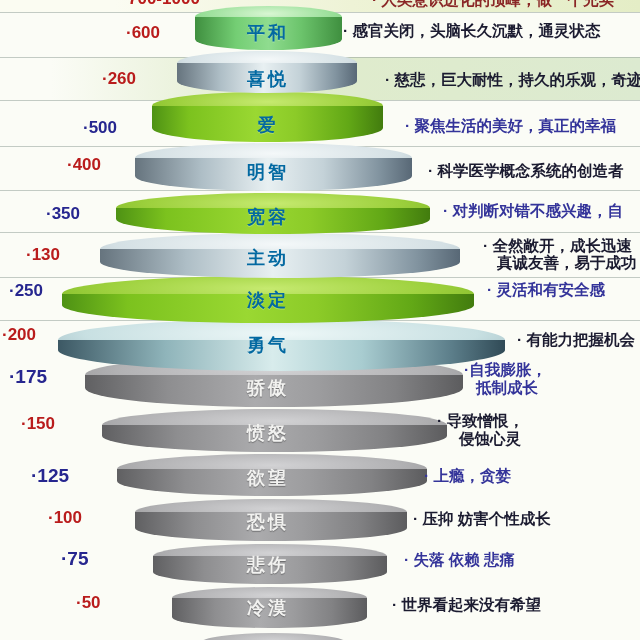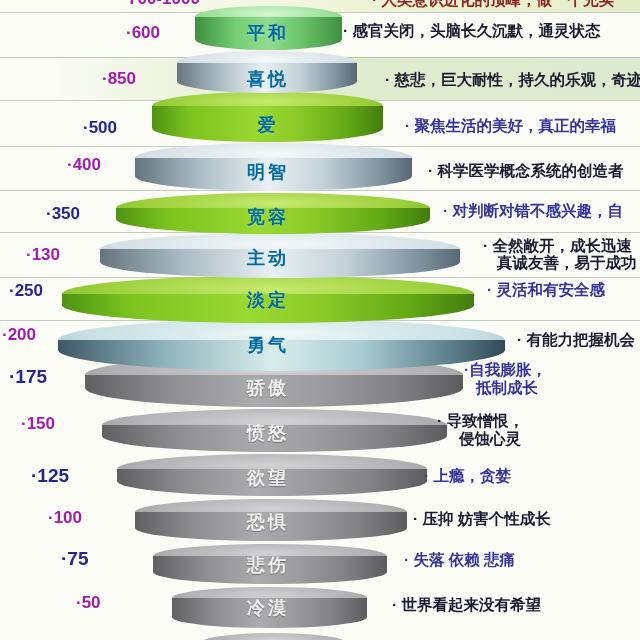--- a/index.html
+++ b/index.html
@@ -22,21 +22,21 @@
   
   .disc-silver .side{background:linear-gradient(90deg,#66747e 0%,#aebec6 24%,#e8f0f2 48%,#c4d2d8 68%,#8294a0 88%,#586876 100%);}
   .disc-silver .top{background:radial-gradient(ellipse at 50% 35%,#f4f8f9 0%,#d4e0e4 65%,#a4b6be 100%);}
   
   .disc-cyan .side{background:linear-gradient(90deg,#3c5864 0%,#8fb4ba 24%,#d8ecec 48%,#a8ccd0 68%,#5c7e8a 88%,#304a56 100%);}
   .disc-cyan .top{background:radial-gradient(ellipse at 50% 35%,#eef8f8 0%,#c8e0e2 62%,#8cacb4 100%);}
   
   .disc-gray .side{background:linear-gradient(90deg,#606062 0%,#8e8e90 22%,#ababad 45%,#9c9c9e 62%,#828284 82%,#5c5c5e 100%);}
   .disc-gray .top{background:radial-gradient(ellipse at 50% 38%,#d2d2d4 0%,#b2b2b4 58%,#8c8c8e 100%);}
   .num{position:absolute; font-weight:bold; font-size:17px; line-height:1; white-space:nowrap; z-index:40;}
-  .num.dark{color:#a21caf;}
+  .num.dark{color:#b91c1c;}
   .num.navy{color:#26268f;}
   .num.big{font-size:19px;}
   .disc-label{position:absolute; transform:translateX(-50%); font-weight:bold; font-size:18px;
     letter-spacing:3px; line-height:1; white-space:nowrap; z-index:30;}
   .disc-label.light{color:#f2f2f0; text-shadow:0 1px 1px rgba(0,0,0,.35);}
   .disc-label.darktext{color:#0369a1; text-shadow:0 1px 0 rgba(255,255,255,.25);}
   .desc{position:absolute; font-weight:bold; font-size:15.5px; line-height:1.1; white-space:nowrap; z-index:40;}
   .desc.dark{color:#1b1b30;}
   .desc.purple{color:#34349a;}
   .desc.maroon{color:#8a2626;}
@@ -68,21 +68,21 @@
     <div class="sep-line" style="top: 232px;"></div>
     <div class="sep-line" style="top: 277px;"></div>
     <div class="sep-line" style="top: 320px;"></div>
     <span class="num dark" style="left: 126px; top: 24px;">·600</span>
     <div class="disc disc-greensoft" style="left: 195px; top: 6px; width: 147px; height: 44px; z-index: 20;">
       <div class="top" style="height: 22px;"></div>
       <div class="side" style="top: 11px; border-radius: 0px 0px 50% 50% / 0px 0px 11px 11px;"></div>
     </div>
     <span class="disc-label darktext" style="left: 268px; top: 24px;">平和</span>
     <span class="desc dark" style="left: 343px; top: 22px; text-align: center;">· 感官关闭，头脑长久沉默，通灵状态</span>
-    <span class="num dark" style="left: 102px; top: 70px;">·850</span>
+    <span class="num dark" style="left: 102px; top: 70px;">·260</span>
     <div class="disc disc-silver" style="left: 177px; top: 51px; width: 180px; height: 42px; z-index: 19;">
       <div class="top" style="height: 24px;"></div>
       <div class="side" style="top: 12px; border-radius: 0px 0px 50% 50% / 0px 0px 12px 12px;"></div>
     </div>
     <span class="disc-label darktext" style="left: 268px; top: 70px;">喜悦</span>
     <span class="desc dark" style="left: 385px; top: 71px;">· 慈悲，巨大耐性，持久的乐观，奇迹</span>
     <span class="num navy" style="left: 83px; top: 119px;">·500</span>
     <div class="disc disc-green" style="left: 152px; top: 92px; width: 231px; height: 50px; z-index: 18;">
       <div class="top" style="height: 28px;"></div>
       <div class="side" style="top: 14px; border-radius: 0px 0px 50% 50% / 0px 0px 14px 14px;"></div>

